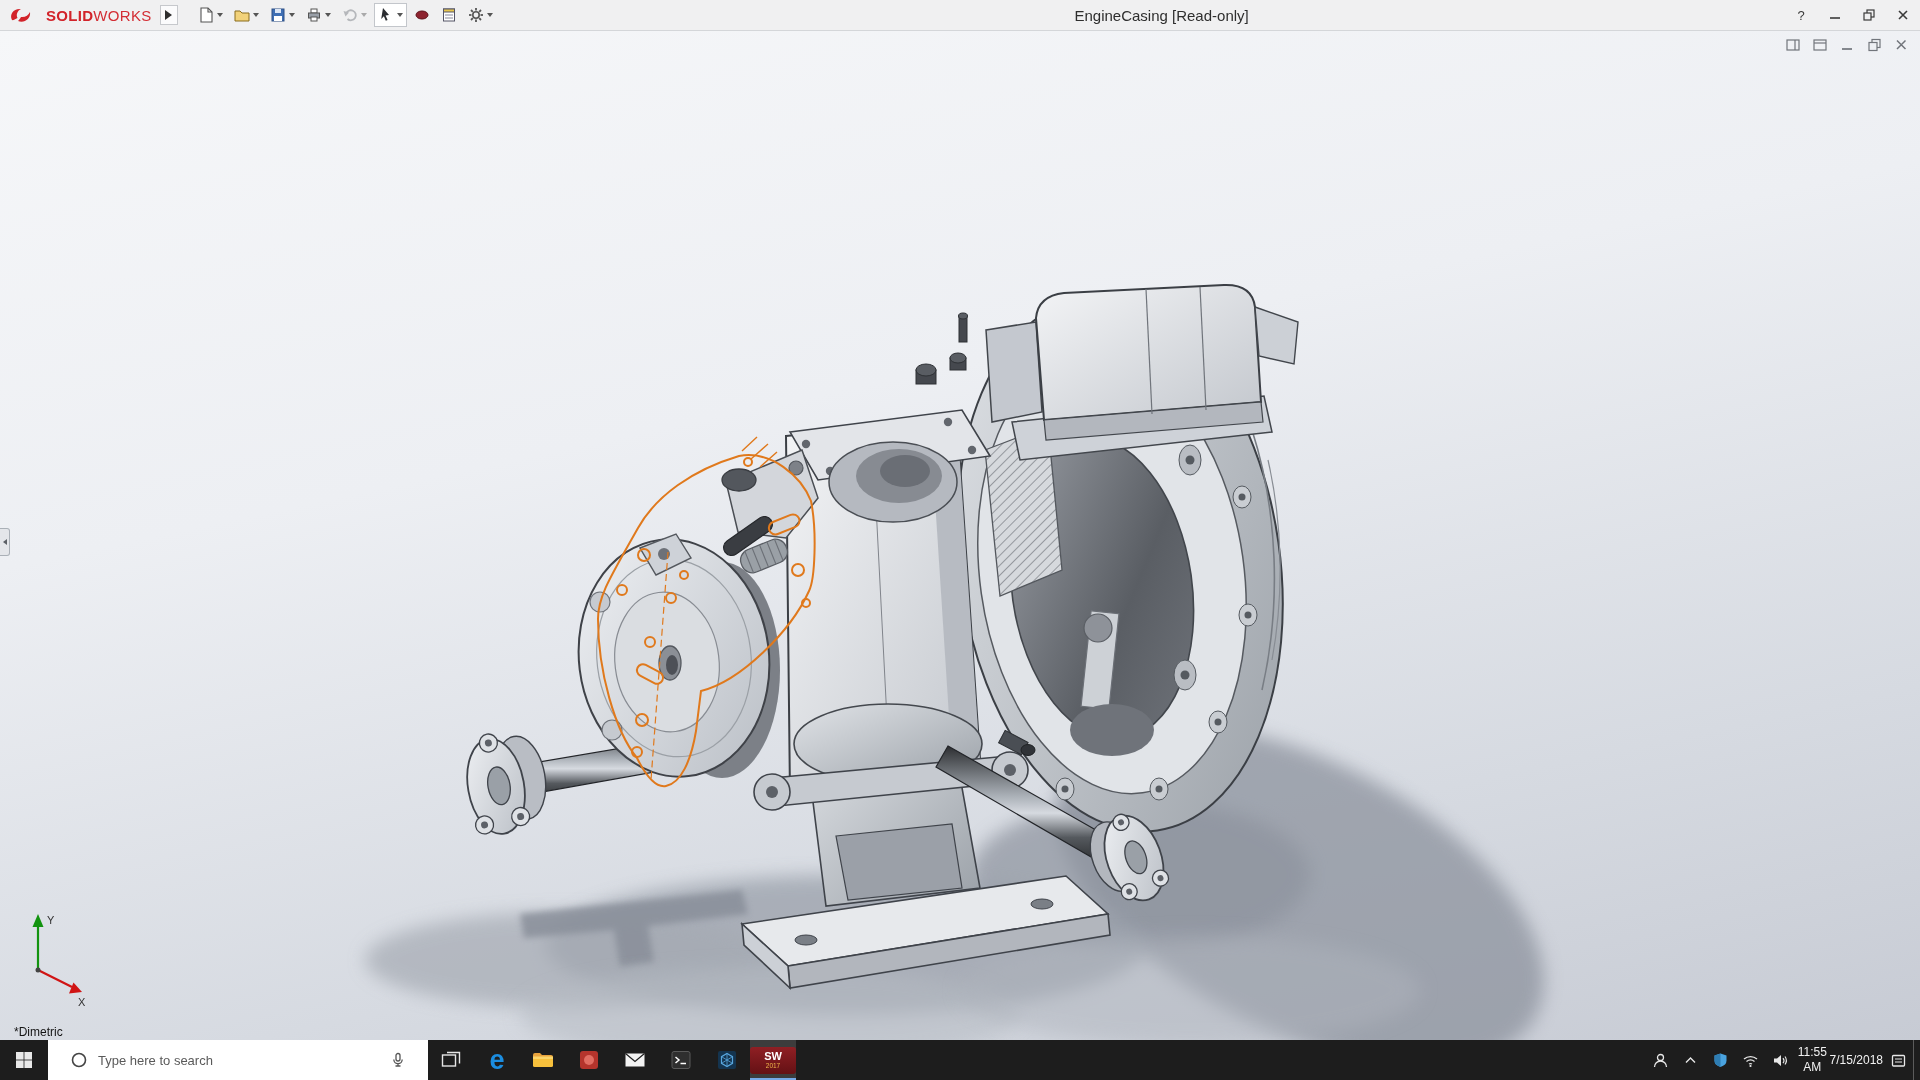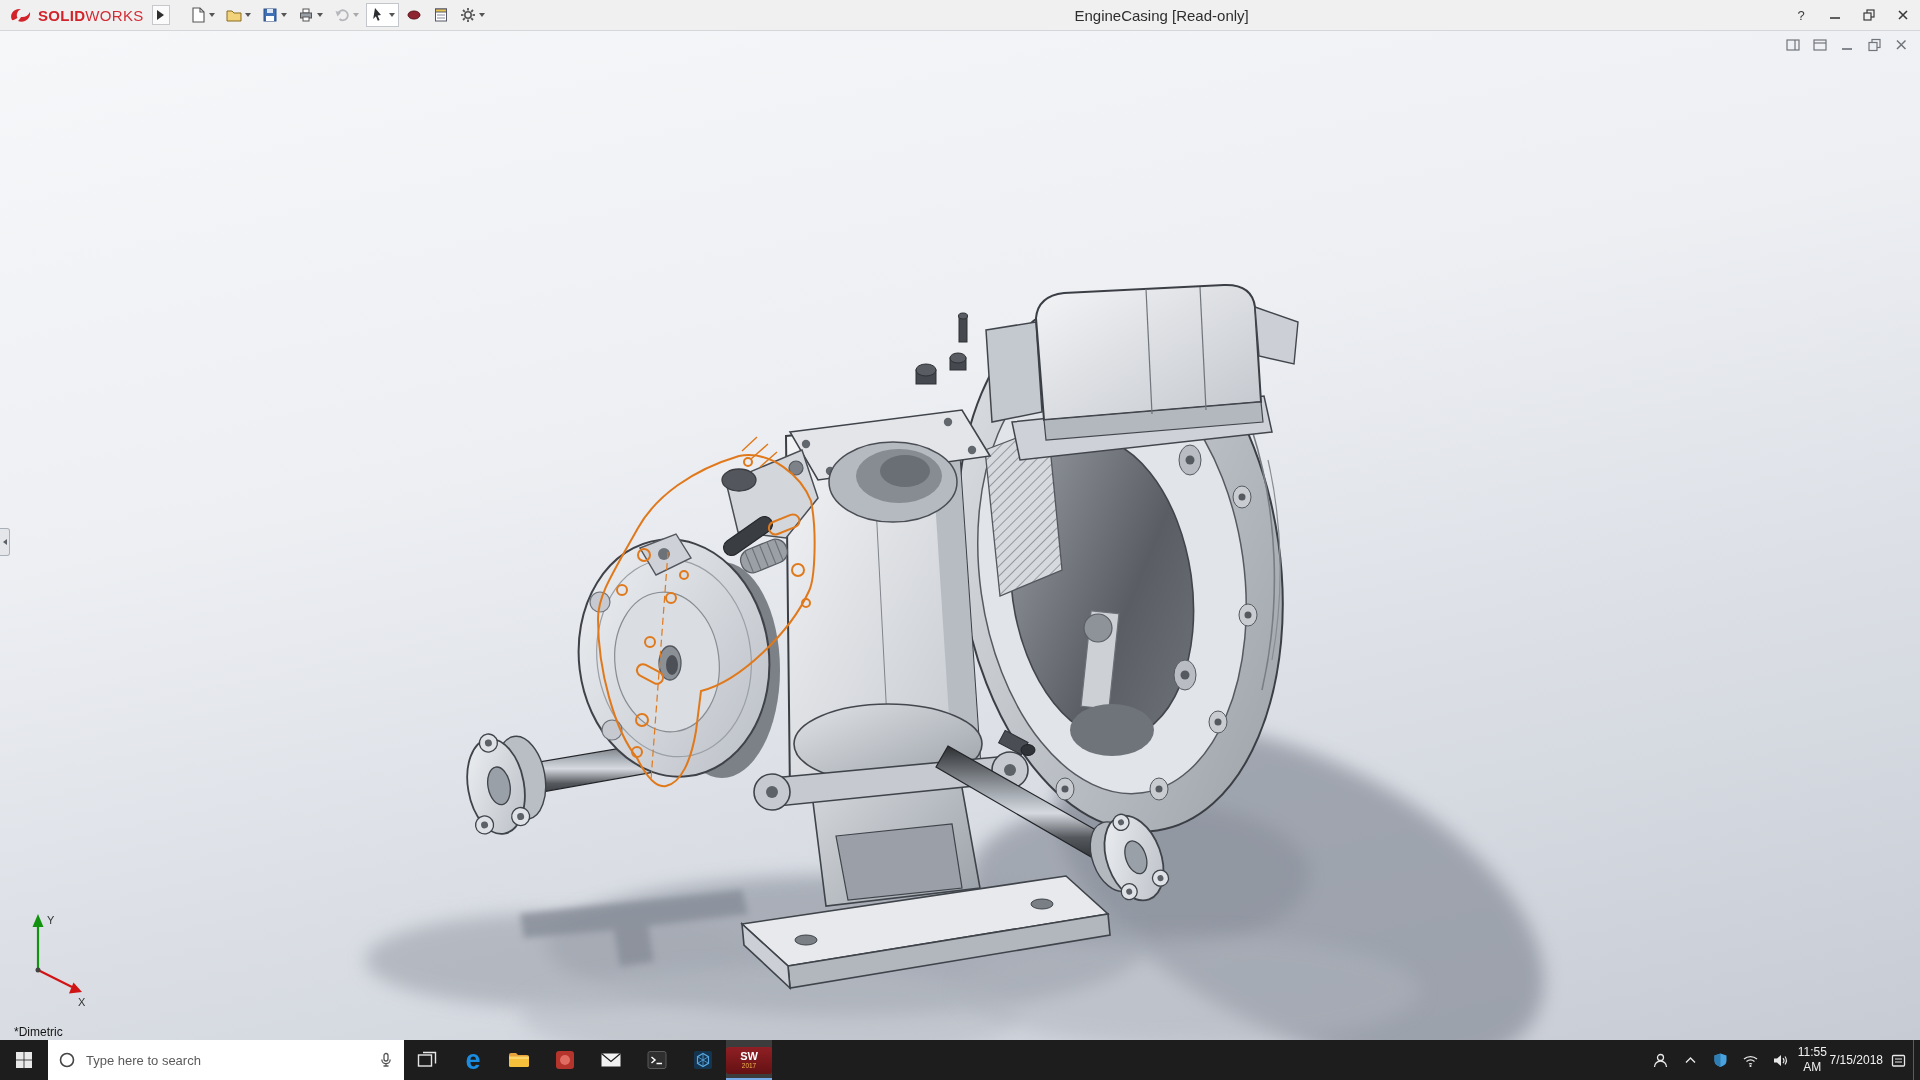--- a/index.html
+++ b/index.html
@@ -2,21 +2,21 @@
 <html><head>
 <meta charset="utf-8">
 <style>
   html,body{margin:0;padding:0;width:1920px;height:1080px;overflow:hidden;
     font-family:"Liberation Sans",sans-serif;-webkit-font-smoothing:antialiased;}
   .screen{position:relative;width:1920px;height:1080px;background:#dfe2e7;}
 
   
   .titlebar{position:absolute;top:0;left:0;right:0;height:30px;background:#f0f0f1;
     border-bottom:1px solid #d4d6d9;display:flex;align-items:center;z-index:30;}
-  .brand{display:flex;align-items:center;padding-left:8px;gap:4px;}
+  .brand{display:flex;align-items:center;padding-left:8px;gap:12px;}
   .brand-text{font-size:15px;color:#d2232a;letter-spacing:.3px;}
   .brand-text b{font-weight:800;}
   .brand-text .works{font-weight:400;opacity:.95;}
   .menu-flyout{width:18px;height:20px;margin-left:8px;border:1px solid #c6c8cc;background:#fbfbfc;
     display:flex;align-items:center;justify-content:center;padding:0;}
   .tri-right{display:block;width:0;height:0;border-left:7px solid #2e2e2e;
     border-top:5px solid transparent;border-bottom:5px solid transparent;}
   .toolbar{display:flex;align-items:center;gap:3px;margin-left:16px;}
   .tb{height:24px;display:flex;align-items:center;padding:0 3px;border:1px solid transparent;
     background:transparent;cursor:default;}
@@ -43,21 +43,21 @@
   .left-tab i{display:block;width:0;height:0;border-top:3px solid transparent;
     border-bottom:3px solid transparent;border-right:4px solid #5c6066;}
   .triad{position:absolute;left:28px;bottom:32px;}
   .view-label{position:absolute;left:14px;bottom:1px;font-size:12px;color:#141414;}
 
   
   .taskbar{position:absolute;left:0;right:0;bottom:0;height:40px;background:#1d1d1d;
     display:flex;align-items:stretch;z-index:40;}
   .taskbar button{background:transparent;border:none;padding:0;cursor:default;}
   .tb-start{width:48px;display:flex;align-items:center;justify-content:center;}
-  .tb-search{width:336px;background:#ffffff;display:flex;align-items:center;gap:8px;padding:0 10px;}
+  .tb-search{width:336px;background:#ffffff;display:flex;align-items:center;gap:8px;padding:0 22px;}
   .tb-search input{flex:1;border:none;outline:none;background:transparent;font-size:13px;
     color:#333;font-family:"Liberation Sans",sans-serif;}
   .tb-search input::placeholder{color:#5a5a5a;}
   .tb-app{width:46px;display:flex;align-items:center;justify-content:center;position:relative;}
   .tb-app.active{background:rgba(255,255,255,.14);box-shadow:inset 0 -2px 0 #76a9e8;}
   .edge-e{font-size:27px;font-weight:bold;color:#1b8de0;line-height:1;}
   .sw-tile{width:49px;height:27px;border-radius:3px;background:linear-gradient(#8f1f24,#641114);
     display:flex;flex-direction:column;align-items:center;justify-content:center;line-height:1;}
   .sw-tile b{color:#ffffff;font-size:11px;font-weight:800;font-style:normal;}
   .sw-tile i{color:#f0b84b;font-size:6.5px;font-style:normal;margin-top:1px;}

